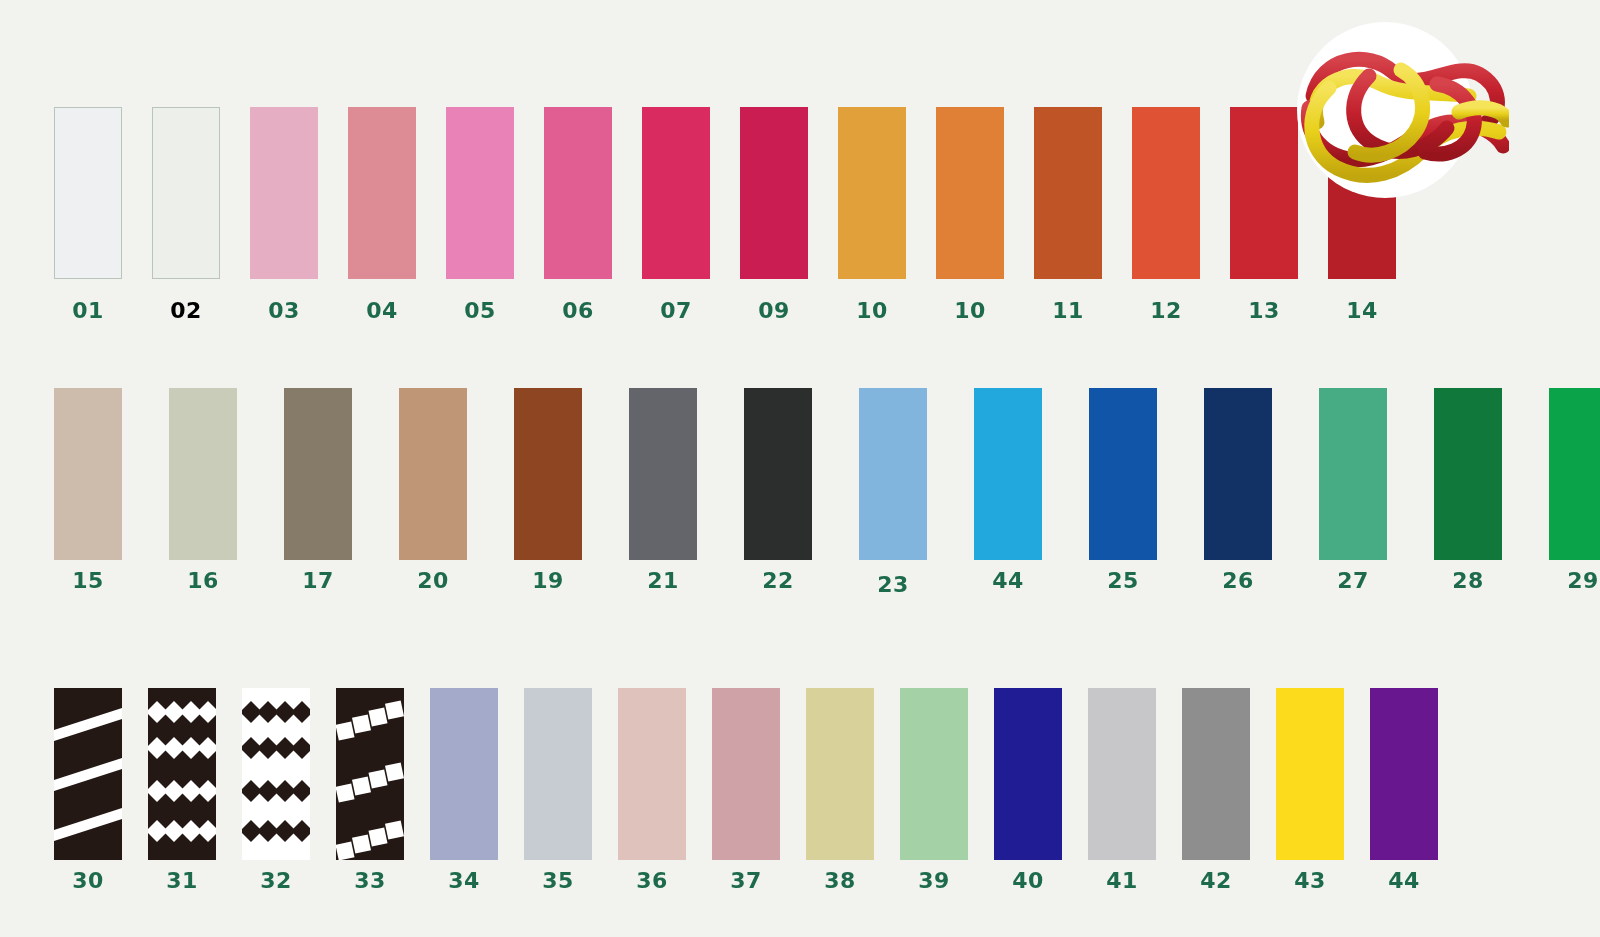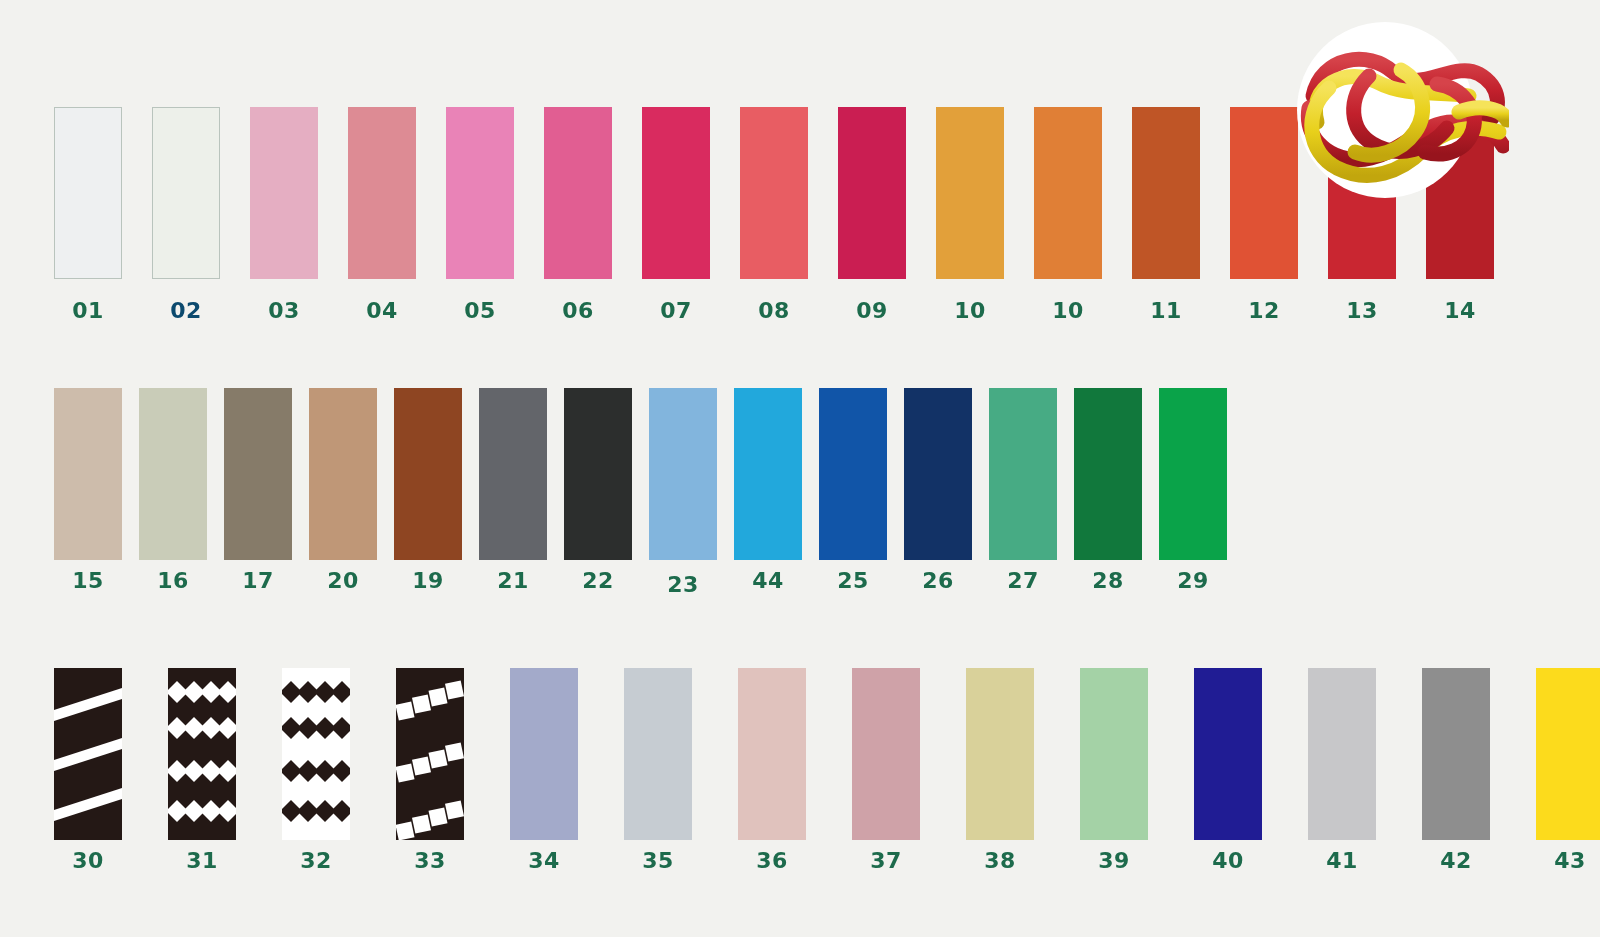--- a/index.html
+++ b/index.html
@@ -50,21 +50,21 @@
 
 <div id="board">
   <div id="rows">
       <div class="row" style="top: 107px; padding-left: 54px; gap: 30px;">
         <div class="cell">
           <div class="sw outlined" title="#eef0f1" style="height: 172px; background: rgb(238, 240, 241);"></div>
           <div class="lbl" style="color: rgb(29, 107, 76); margin-top: 21px;">01</div>
         </div>
         <div class="cell">
           <div class="sw outlined" title="#edf0ea" style="height: 172px; background: rgb(237, 240, 234);"></div>
-          <div class="lbl" style="color: #0c4a6e; margin-top: 21px;">02</div>
+          <div class="lbl" style="color: #000000; margin-top: 21px;">02</div>
         </div>
         <div class="cell">
           <div class="sw" title="#e5aec2" style="height: 172px; background: rgb(229, 174, 194);"></div>
           <div class="lbl" style="color: rgb(29, 107, 76); margin-top: 21px;">03</div>
         </div>
         <div class="cell">
           <div class="sw" title="#dd8b94" style="height: 172px; background: rgb(221, 139, 148);"></div>
           <div class="lbl" style="color: rgb(29, 107, 76); margin-top: 21px;">04</div>
         </div>
         <div class="cell">
@@ -73,24 +73,20 @@
         </div>
         <div class="cell">
           <div class="sw" title="#e15e92" style="height: 172px; background: rgb(225, 94, 146);"></div>
           <div class="lbl" style="color: rgb(29, 107, 76); margin-top: 21px;">06</div>
         </div>
         <div class="cell">
           <div class="sw" title="#d92b5f" style="height: 172px; background: rgb(217, 43, 95);"></div>
           <div class="lbl" style="color: rgb(29, 107, 76); margin-top: 21px;">07</div>
         </div>
         <div class="cell">
-          <div class="sw" title="#e85d63" style="height: 172px; background: rgb(232, 93, 99);"></div>
-          <div class="lbl" style="color: rgb(29, 107, 76); margin-top: 21px;">08</div>
-        </div>
-        <div class="cell">
           <div class="sw" title="#ca1e52" style="height: 172px; background: rgb(202, 30, 82);"></div>
           <div class="lbl" style="color: rgb(29, 107, 76); margin-top: 21px;">09</div>
         </div>
         <div class="cell">
           <div class="sw" title="#e2a03a" style="height: 172px; background: rgb(226, 160, 58);"></div>
           <div class="lbl" style="color: rgb(29, 107, 76); margin-top: 21px;">10</div>
         </div>
         <div class="cell">
           <div class="sw" title="#e07f36" style="height: 172px; background: rgb(224, 127, 54);"></div>
           <div class="lbl" style="color: rgb(29, 107, 76); margin-top: 21px;">10</div>
@@ -105,21 +101,21 @@
         </div>
         <div class="cell">
           <div class="sw" title="#c92631" style="height: 172px; background: rgb(201, 38, 49);"></div>
           <div class="lbl" style="color: rgb(29, 107, 76); margin-top: 21px;">13</div>
         </div>
         <div class="cell">
           <div class="sw" title="#b61f28" style="height: 172px; background: rgb(182, 31, 40);"></div>
           <div class="lbl" style="color: rgb(29, 107, 76); margin-top: 21px;">14</div>
         </div>
       </div>
-      <div class="row" style="top: 388px; padding-left: 54px; gap: 17px;">
+      <div class="row" style="top: 388px; padding-left: 54px; gap: 47px;">
         <div class="cell">
           <div class="sw" title="#cdbcab" style="height: 172px; background: rgb(205, 188, 171);"></div>
           <div class="lbl" style="color: rgb(29, 107, 76); margin-top: 10px;">15</div>
         </div>
         <div class="cell">
           <div class="sw" title="#c9ccb8" style="height: 172px; background: rgb(201, 204, 184);"></div>
           <div class="lbl" style="color: rgb(29, 107, 76); margin-top: 10px;">16</div>
         </div>
         <div class="cell">
           <div class="sw" title="#867b69" style="height: 172px; background: rgb(134, 123, 105);"></div>
@@ -163,21 +159,21 @@
         </div>
         <div class="cell">
           <div class="sw" title="#11783c" style="height: 172px; background: rgb(17, 120, 60);"></div>
           <div class="lbl" style="color: rgb(29, 107, 76); margin-top: 10px;">28</div>
         </div>
         <div class="cell">
           <div class="sw" title="#0aa349" style="height: 172px; background: rgb(10, 163, 73);"></div>
           <div class="lbl" style="color: rgb(29, 107, 76); margin-top: 10px;">29</div>
         </div>
       </div>
-      <div class="row" style="top: 668px; padding-left: 54px; gap: 46px;">
+      <div class="row" style="top: 688px; padding-left: 54px; gap: 26px;">
         <div class="cell">
           <div class="sw" title="#241815" style="height: 172px; background: rgb(36, 24, 21);">
             <svg viewBox="0 0 68 172" width="68" height="172" style="display: block;">
               <rect width="68" height="172" fill="#241815"></rect>
               <polygon points="-6,44 74,18 74,29 -6,55" fill="#ffffff"></polygon>
               <polygon points="-6,94 74,68 74,79 -6,105" fill="#ffffff"></polygon>
               <polygon points="-6,144 74,118 74,129 -6,155" fill="#ffffff"></polygon>
             </svg>
           </div>
           <div class="lbl" style="color: rgb(29, 107, 76); margin-top: 10px;">30</div>

